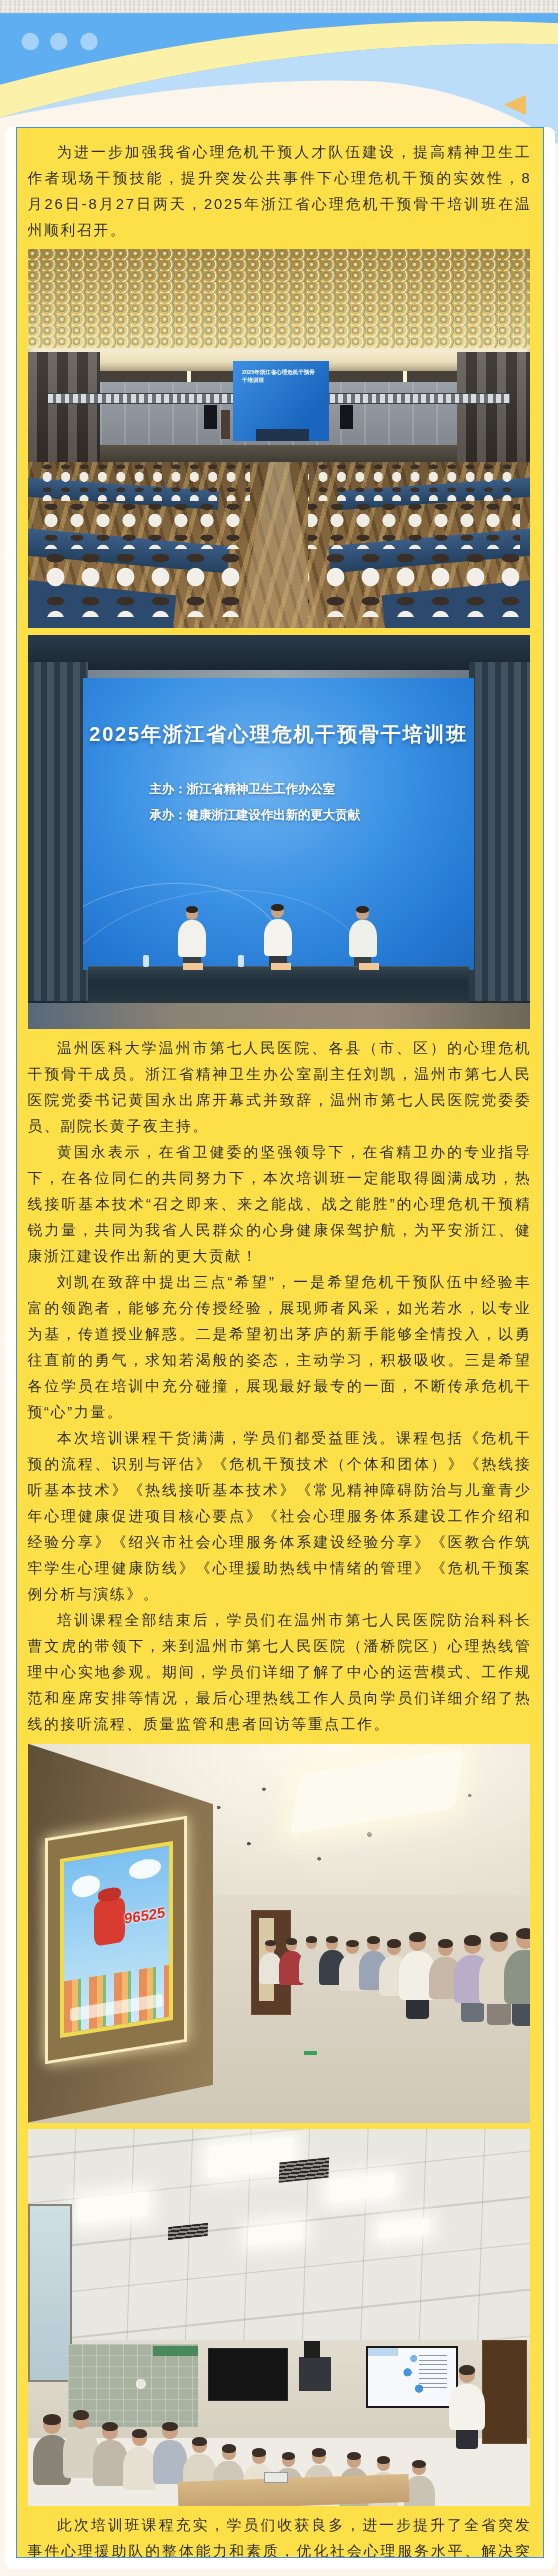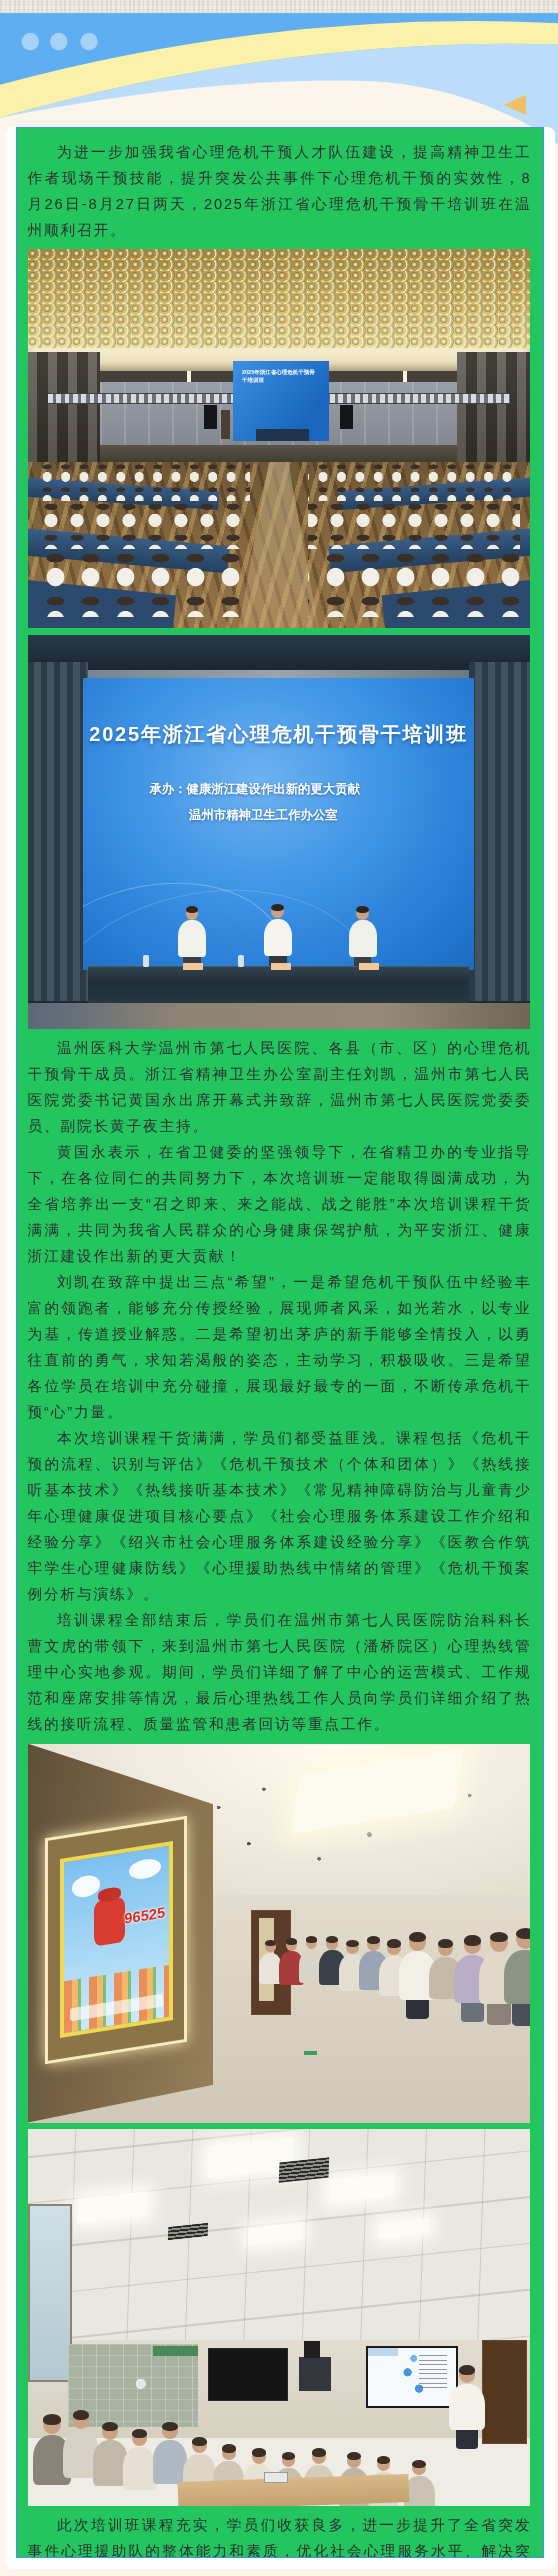--- a/index.html
+++ b/index.html
@@ -18,21 +18,21 @@
   }
   
   .header-deco{position:absolute;top:13px;left:0;width:559px;height:148px;}
   
   .card{
     position:absolute;left:4.6px;top:127px;width:550px;height:2442px;
     background:#fff;border-radius:7.3px;z-index:2;
   }
   .card-inner{
     position:absolute;top:0;left:11px;right:11px;bottom:11px;
-    border:1.8px solid #4693E2;background:#22c55e;overflow:hidden;
+    border:1.8px solid #4693E2;background:#fde047;overflow:hidden;
     padding:11px 11px 14.7px;box-sizing:border-box;
   }
   .card-inner p{
     margin:0;color:#2e2e2e;font-size:14.7px;line-height:26px;
     letter-spacing:1.8px;text-align:justify;text-indent:2em;
   }
   
   .photo{position:relative;width:502px;overflow:hidden;margin:6.4px 0;}
   .photo *{position:absolute;}
   .fig{position:absolute;height:var(--h);width:calc(var(--h) * 0.42);}
@@ -244,22 +244,22 @@
     <div class="photo photo2">
       <div class="p2-ceiling"></div>
       <div class="p2-cove"></div>
       <div class="p2-curt p2-curtL"></div>
       <div class="p2-curt p2-curtR"></div>
       <div class="p2-screen">
         <div class="p2-arc1"></div>
         <div class="p2-arc2"></div>
         <span class="p2-title">2025年浙江省心理危机干预骨干培训班</span>
         <div class="p2-lines">
+          <span>主办：浙江省精神卫生工作办公室</span>
           <span>承办：健康浙江建设作出新的更大贡献</span>
-          <span class="p2-line-indent">温州市精神卫生工作办公室</span>
         </div>
       </div>
       <div class="fig p2-person" style="--h:66px;left:30%;top:69%;--shirt:#f2f1ec;--pants:#3a3f46">
         <div class="head"></div>
           <div class="torso"></div>
           <div class="legs"></div>
       </div>
       <div class="fig p2-person" style="--h:68px;left:47%;top:68.5%;--shirt:#f4f3ee;--pants:#343940">
         <div class="head"></div>
           <div class="torso"></div>
@@ -273,21 +273,21 @@
       <div class="p2-table"></div>
       <div class="p2-namecard" style="left:31%"></div>
       <div class="p2-namecard" style="left:48.5%"></div>
       <div class="p2-namecard" style="left:66%"></div>
       <div class="p2-bottle" style="left:23%"></div>
       <div class="p2-bottle" style="left:42%"></div>
       <div class="p2-stage"></div>
     </div>
 
     <p>温州医科大学温州市第七人民医院、各县（市、区）的心理危机干预骨干成员。浙江省精神卫生办公室副主任刘凯，温州市第七人民医院党委书记黄国永出席开幕式并致辞，温州市第七人民医院党委委员、副院长黄子夜主持。</p>
-    <p>黄国永表示，在省卫健委的坚强领导下，在省精卫办的专业指导下，在各位同仁的共同努力下，本次培训班一定能取得圆满成功，为全省培养出一支“召之即来、来之能战、战之能胜”本次培训课程干货满满，共同为我省人民群众的心身健康保驾护航，为平安浙江、健康浙江建设作出新的更大贡献！</p>
+    <p>黄国永表示，在省卫健委的坚强领导下，在省精卫办的专业指导下，在各位同仁的共同努力下，本次培训班一定能取得圆满成功，热线接听基本技术“召之即来、来之能战、战之能胜”的心理危机干预精锐力量，共同为我省人民群众的心身健康保驾护航，为平安浙江、健康浙江建设作出新的更大贡献！</p>
     <p>刘凯在致辞中提出三点“希望”，一是希望危机干预队伍中经验丰富的领跑者，能够充分传授经验，展现师者风采，如光若水，以专业为基，传道授业解惑。二是希望初出茅庐的新手能够全情投入，以勇往直前的勇气，求知若渴般的姿态，主动学习，积极吸收。三是希望各位学员在培训中充分碰撞，展现最好最专的一面，不断传承危机干预“心”力量。</p>
     <p>本次培训课程干货满满，学员们都受益匪浅。课程包括《危机干预的流程、识别与评估》《危机干预技术（个体和团体）》《热线接听基本技术》《热线接听基本技术》《常见精神障碍防治与儿童青少年心理健康促进项目核心要点》《社会心理服务体系建设工作介绍和经验分享》《绍兴市社会心理服务体系建设经验分享》《医教合作筑牢学生心理健康防线》《心理援助热线中情绪的管理》《危机干预案例分析与演练》。</p>
     <p>培训课程全部结束后，学员们在温州市第七人民医院防治科科长曹文虎的带领下，来到温州市第七人民医院（潘桥院区）心理热线管理中心实地参观。期间，学员们详细了解了中心的运营模式、工作规范和座席安排等情况，最后心理热线工作人员向学员们详细介绍了热线的接听流程、质量监管和患者回访等重点工作。</p>
 
     <div class="photo photo3">
       <div class="p3-ceiling"></div>
       <div class="p3-panel"></div>
       <div class="p3-wallL"></div>
       <div class="p3-frame"></div>
       <div class="p3-screen">

